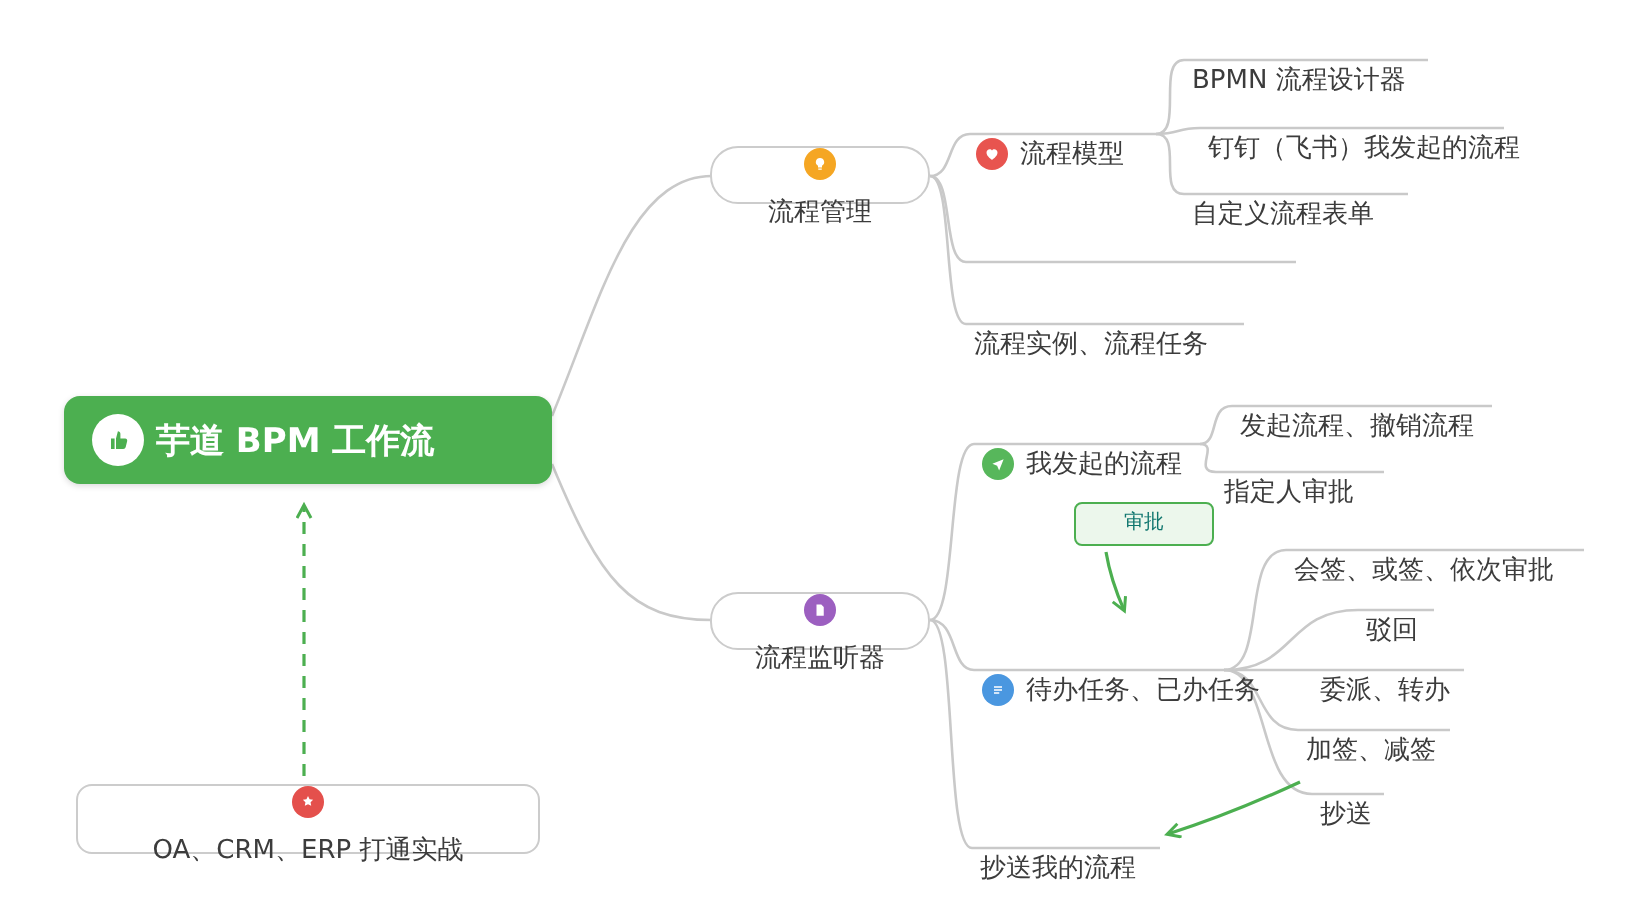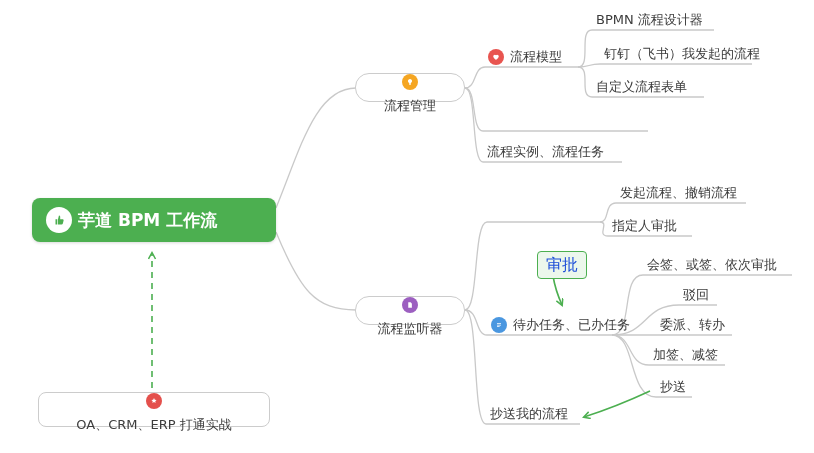--- a/index.html
+++ b/index.html
@@ -10,25 +10,25 @@
   .gray path { stroke:#c9c9c9; stroke-width:1.3; }
   .green-arrow { stroke:#4caf50; stroke-width:1.6; fill:none; }
   .node { position:absolute; display:flex; align-items:center; gap:7px; white-space:nowrap; }
   .root-node { background:#4caf50; border-radius:8px; height:44px; padding:0 14px; color:#fff;
                font-size:17px; font-weight:bold; gap:6px; box-shadow:0 1px 3px rgba(0,0,0,.15); }
   .root-icon { width:26px; height:26px; border-radius:50%; background:#fff; display:flex;
                align-items:center; justify-content:center; flex:none; }
   .box { background:#fff; border:1px solid #ccc; border-radius:14px; height:29px; padding:0 12px;
          font-size:13px; color:#3c3c3c;flex-direction:column; }
   .leaf { position:absolute; display:flex; align-items:center; gap:6px; font-size:13px;
-          color:#3c3c3c; white-space:nowrap; height:18px; }
+          color:#3c3c3c; white-space:nowrap; height:18px;margin-top:20px; }
   .icon16 { width:16px; height:16px; border-radius:50%; display:flex; align-items:center;
             justify-content:center; flex:none; }
-  .tag { position:absolute; border:1px solid #4caf50; color:#1d4ed8; background:#ecf7ec;
-         font-size:16px; line-height:1; padding:5px 8px; border-radius:4px; }
+  .tag { position:absolute; border:1px solid #4caf50; color:#0f766e; background:#ecf7ec;
+         font-size:10px; line-height:1; padding:5px 24px; border-radius:4px; }
 </style>
 </head>
 <body>
 
 <div class="canvas">
 
   <svg class="links" width="814" height="453" viewBox="0 0 814 453">
     <defs>
       <marker id="arrowV" markerUnits="userSpaceOnUse" markerWidth="10" markerHeight="10" refX="6.5" refY="4" orient="auto">
         <path d="M0.5,0.5 L7,4 L0.5,7.5" fill="none" stroke="#4caf50" stroke-width="1.5"></path>
@@ -103,20 +103,28 @@
   <div class="leaf" style="left:604px;top:45px">
     <span>钉钉（飞书）我发起的流程</span>
   </div>
   <div class="leaf" style="left:596px;top:78px">
     <span>自定义流程表单</span>
   </div>
   <div class="leaf" style="left:487px;top:143px">
     <span>流程实例、流程任务</span>
   </div>
 
+  <div class="leaf" style="left:491px;top:203px">
+    <span class="icon16" style="background:#57b75b">
+      <svg viewBox="0 0 16 16" width="10" height="10">
+          <path fill="#fff" d="M3.5 7.8l9-3.6-3.6 9-1.6-3.8z"></path>
+        </svg>
+    </span>
+    <span>我发起的流程</span>
+  </div>
   <div class="leaf" style="left:620px;top:184px">
     <span>发起流程、撤销流程</span>
   </div>
   <div class="leaf" style="left:612px;top:217px">
     <span>指定人审批</span>
   </div>
 
   <div class="tag" style="left:537px;top:251px">
     <span>审批</span>
   </div>

